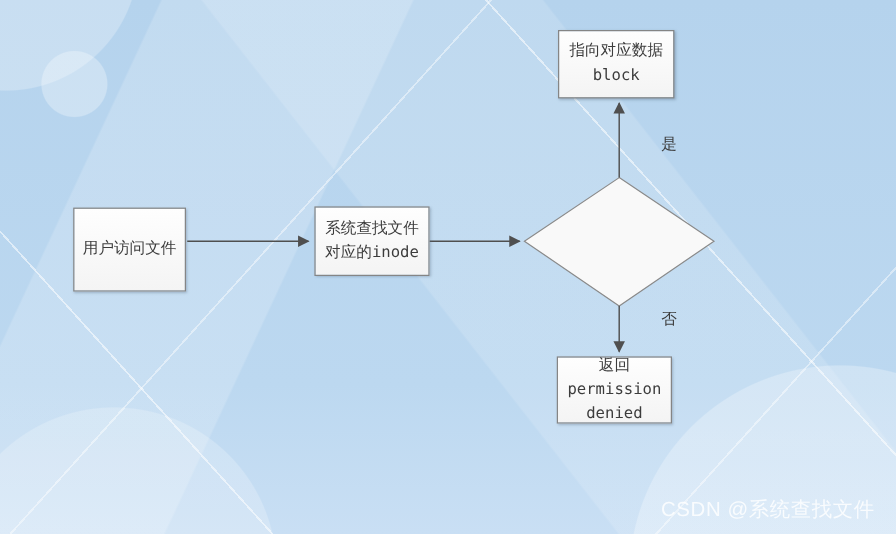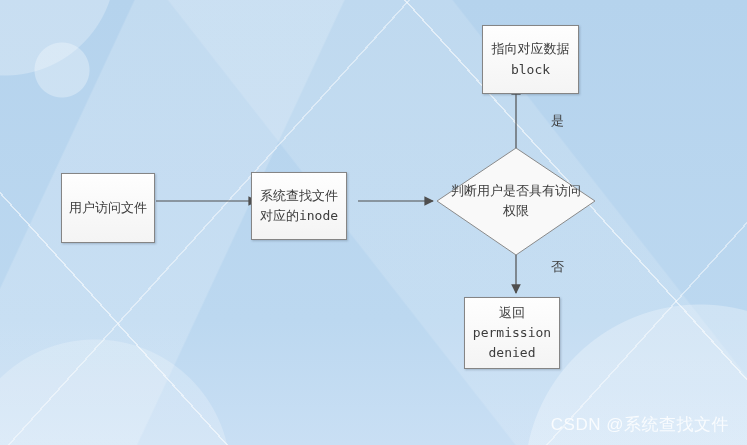--- a/index.html
+++ b/index.html
@@ -45,23 +45,23 @@
     justify-content: center;
     text-align: center;
     white-space: pre-line;
     background: linear-gradient(180deg, #fefefe 0%, #f4f4f4 100%);
     border: 1px solid #858585;
     box-shadow: 1px 1px 2px rgba(80,100,120,0.35);
     color: #3c3c3c;
     font: 13px/1.55 "DejaVu Sans Mono", "Liberation Mono", monospace;
   }
   .node-start  { left: 61px;  top: 173px; width: 94px; height: 70px; }
-  .node-inode  { left: 251px; top: 172px; width: 96px; height: 68px; }
-  .node-block  { left: 482px; top: 25px;  width: 97px; height: 69px; }
-  .node-denied { left: 464px; top: 297px; width: 96px; height: 72px; }
+  .node-inode  { left: 262px; top: 172px; width: 96px; height: 58px; }
+  .node-block  { left: 465px; top: 25px;  width: 97px; height: 57px; }
+  .node-denied { left: 464px; top: 297px; width: 96px; height: 56px; }
 
   .decision-label {
     position: absolute;
     left: 437px; top: 181px; width: 158px;
     text-align: center;
     white-space: pre-line;
     color: #3c3c3c;
     font: 13px/1.55 "DejaVu Sans Mono", "Liberation Mono", monospace;
   }
 
@@ -99,22 +99,20 @@
     <line class="connector" x1="358" y1="201" x2="433" y2="201" marker-end="url(#arrowhead)"></line>
     <line class="connector" x1="516" y1="148" x2="516" y2="86" marker-end="url(#arrowhead)"></line>
     <line class="connector" x1="516" y1="255" x2="516" y2="293" marker-end="url(#arrowhead)"></line>
   </svg>
 
   <div class="node node-start">用户访问文件</div>
 
   <div class="node node-inode">系统查找文件
 对应的inode</div>
 
-  <div class="decision-label">判断用户是否具有访问
-权限</div>
 
   <div class="node node-block">指向对应数据
 block</div>
 
   <div class="node node-denied">返回
 permission
 denied</div>
 
   <div class="edge-label label-yes">是</div>
 

